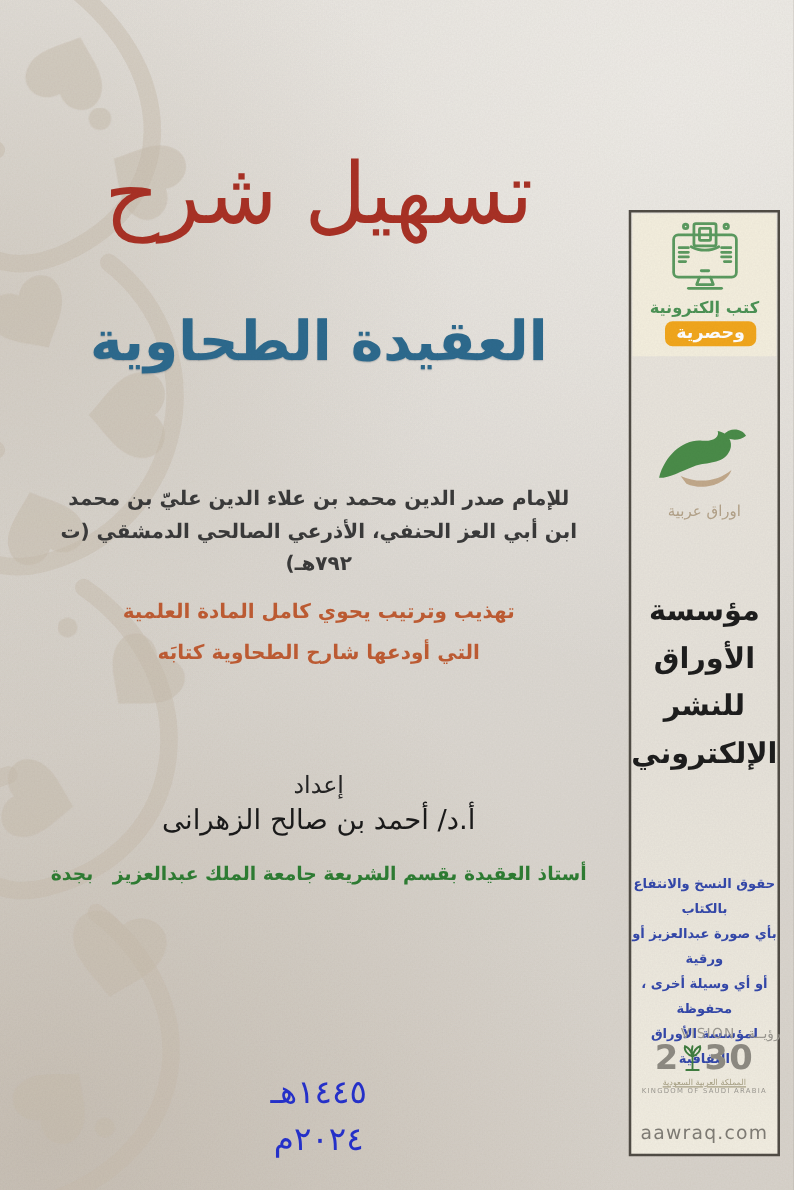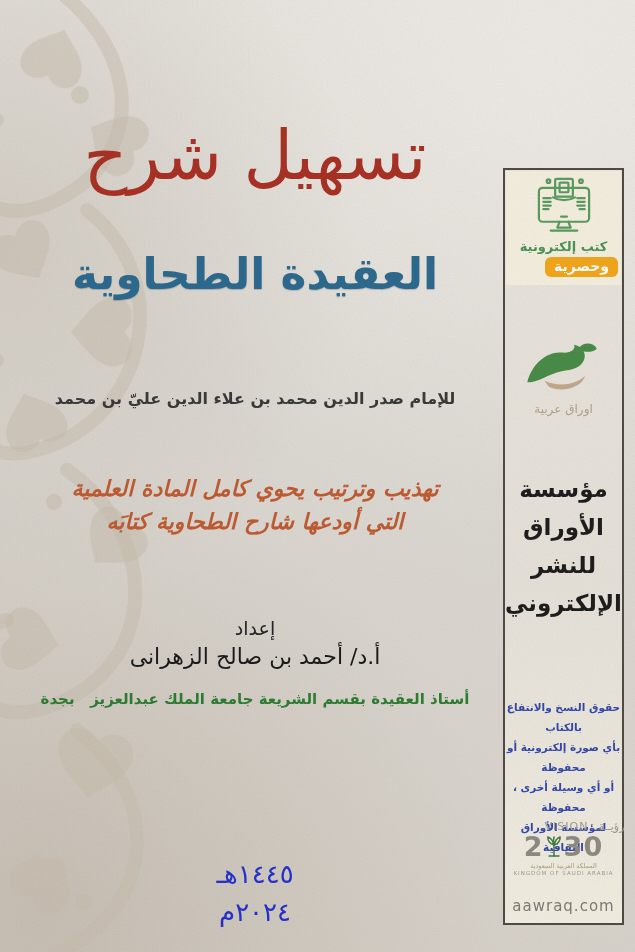--- a/index.html
+++ b/index.html
@@ -12,51 +12,51 @@
       radial-gradient(circle at 85% 8%, rgba(244,242,238,.55), transparent 45%),
       linear-gradient(195deg,#e8e5e0 0%,#ddd9d3 48%,#d6d0c8 100%);
   }
   .grain{position:absolute;inset:0;z-index:40;pointer-events:none;opacity:.5;mix-blend-mode:multiply;}
   .arabesque{position:absolute;left:-8px;top:0;z-index:1;pointer-events:none;}
   .content{position:absolute;left:25px;top:0;width:460px;z-index:10;direction:rtl;text-align:center;}
   .abs{position:absolute;left:0;width:460px;}
   .series-title{top:116px;font-size:68px;color:#a93125;letter-spacing:1px;}
   .main-title{top:248px;font-size:44px;font-weight:bold;color:#2d6a8e;text-shadow:0 1px 1px rgba(40,60,80,.25);}
   .author{top:386px;font-size:16px;font-weight:bold;color:#3a3a3a;line-height:26px;}
-  .subtitle{top:472px;font-size:22px;font-weight:bold;color:#bf5c33;line-height:33px;font-style:italic;}
+  .subtitle{top:472px;font-size:16px;font-weight:bold;color:#bf5c33;line-height:33px;}
   .prepared-label{top:617px;font-size:19px;color:#242424;}
   .preparer-name{top:644px;font-size:22px;color:#1a1a1a;}
   .preparer-role{top:690px;font-size:15px;font-weight:bold;color:#2e7d33;white-space:pre;}
   .dates{top:855px;font-size:26px;color:#2531cd;line-height:38px;}
   
   .sidebar{
     position:absolute;left:503px;top:168px;width:121px;height:757px;z-index:20;
     box-sizing:border-box;border:2px solid #504c45;
     background:linear-gradient(180deg,#e9e5de 0%,#e6e2da 55%,#f2eee2 100%);
     direction:rtl;
   }
   .ebook-block{position:absolute;top:1px;left:1px;right:1px;height:114px;background:#f4efdf;
     display:flex;flex-direction:column;align-items:center;}
   .ebook-icon{margin-top:5px;}
   .ebook-label{font-size:13px;font-weight:bold;color:#4c9356;margin-top:1px;}
-  .exclusive-badge{align-self:flex-start;margin:3px 3px 0 0;background:#f2a71c;color:#ffffff;
+  .exclusive-badge{align-self:flex-start;margin:3px 16px 0 0;background:#f2a71c;color:#ffffff;
     font-size:14px;font-weight:bold;padding:1px 9px 3px 9px;border-radius:6px;}
   .awraq-block{position:absolute;top:168px;left:0;right:0;text-align:center;}
   .awraq-label{font-size:12px;color:#b3a289;margin-top:-2px;}
   .foundation{position:absolute;top:300px;left:0;right:0;text-align:center;
     font-size:23px;font-weight:bold;color:#1d1d1d;line-height:38px;}
   .copyright{position:absolute;top:527px;left:0;right:0;text-align:center;
     font-size:10.5px;font-weight:bold;color:#3448ab;line-height:20px;}
   .vision-block{position:absolute;bottom:8px;left:0;right:0;text-align:center;direction:ltr;}
   .vision-row{display:flex;align-items:center;justify-content:center;gap:4px;
     color:#9c9992;font-size:11px;letter-spacing:1px;margin-left:42px;}
   .vision-dash{display:inline-block;width:16px;height:2px;background:#9c9992;margin:0 1px;}
   .vision-year{display:flex;align-items:center;justify-content:center;
     font-size:27px;font-weight:bold;color:#8e8b83;letter-spacing:1px;line-height:28px;}
-  .kingdom-ar{font-size:6.5px;color:#a9a286;margin-top:1px;}
+  .kingdom-ar{font-size:6.5px;color:#a9a286;margin-top:1px;text-decoration:underline;}
   .kingdom-en{font-size:5.5px;color:#9c9992;letter-spacing:1px;}
   .website{font-size:15px;color:#7f7c75;letter-spacing:1px;margin-top:21px;}
 </style>
 </head>
 <body>
 
 <div class="cover">
 
   <svg class="arabesque" width="185" height="952" viewBox="0 0 185 952" aria-hidden="true">
     <defs>
@@ -82,20 +82,21 @@
       <circle cx="62" cy="502" r="8"></circle>
       <circle cx="92" cy="902" r="8"></circle>
     </g>
   </svg>
 
   <div class="content">
     <div class="abs series-title">تسهيل شرح</div>
     <div class="abs main-title">العقيدة الطحاوية</div>
     <div class="abs author">
       <div>للإمام صدر الدين محمد بن علاء الدين عليّ بن محمد</div>
+      <div>ابن أبي العز الحنفي، الأذرعي الصالحي الدمشقي (ت ٧٩٢هـ)</div>
     </div>
     <div class="abs subtitle">
       <div>تهذيب وترتيب يحوي كامل المادة العلمية</div>
       <div>التي أودعها شارح الطحاوية كتابَه</div>
     </div>
     <div class="abs prepared-label">إعداد</div>
     <div class="abs preparer-name">أ.د/ أحمد بن صالح الزهرانى</div>
     <div class="abs preparer-role">أستاذ العقيدة بقسم الشريعة جامعة الملك عبدالعزيز   بجدة</div>
     <div class="abs dates">
       <div>١٤٤٥هـ</div>
@@ -136,21 +137,21 @@
 
     <div class="foundation">
       <div>مؤسسة</div>
       <div>الأوراق</div>
       <div>للنشر</div>
       <div>الإلكتروني</div>
     </div>
 
     <div class="copyright">
       <div>حقوق النسخ والانتفاع بالكتاب</div>
-      <div>بأي صورة إلكترونية أو محفوظة</div>
+      <div>بأي صورة عبدالعزيز أو ورقية</div>
       <div>أو أي وسيلة أخرى ، محفوظة</div>
       <div>لمؤسسة الأوراق الثقافية</div>
     </div>
 
     <div class="vision-block">
       <div class="vision-row">
         <span>VISION</span>
         <span class="vision-dash"></span>
         <span>رؤيــة</span>
       </div>

